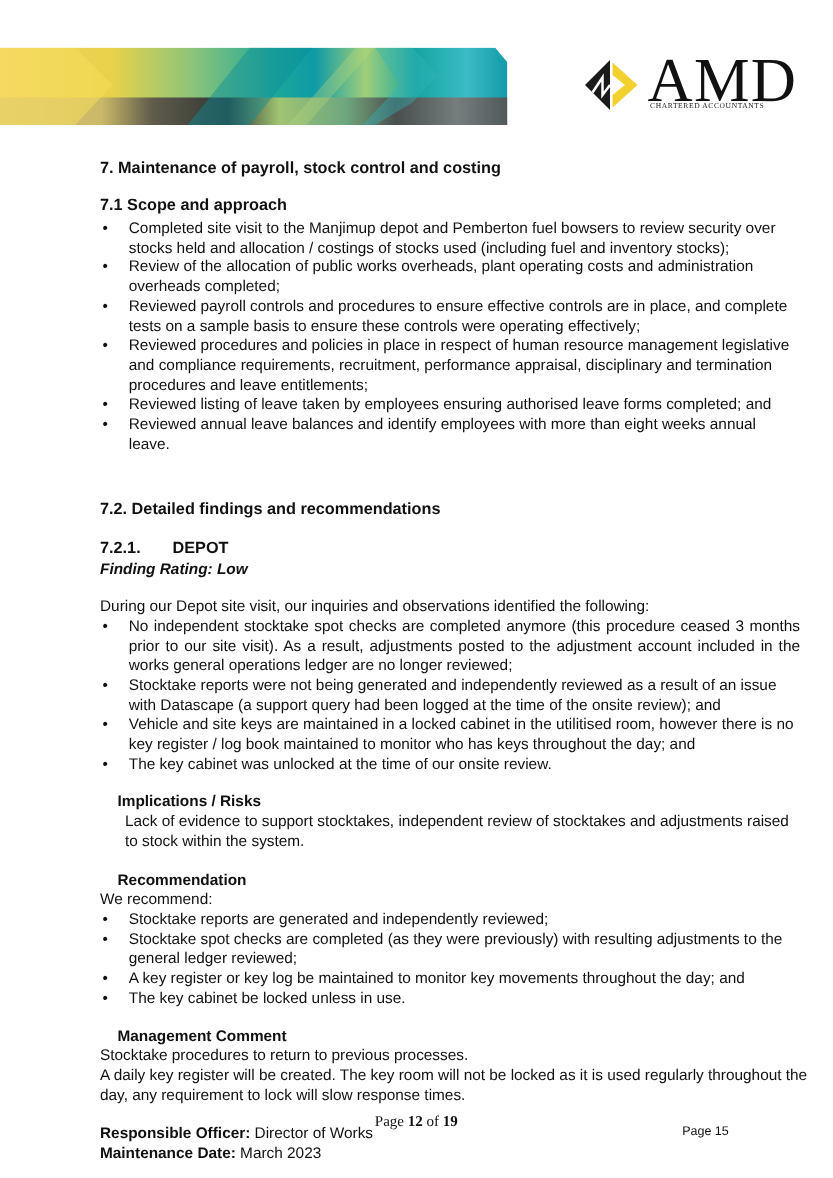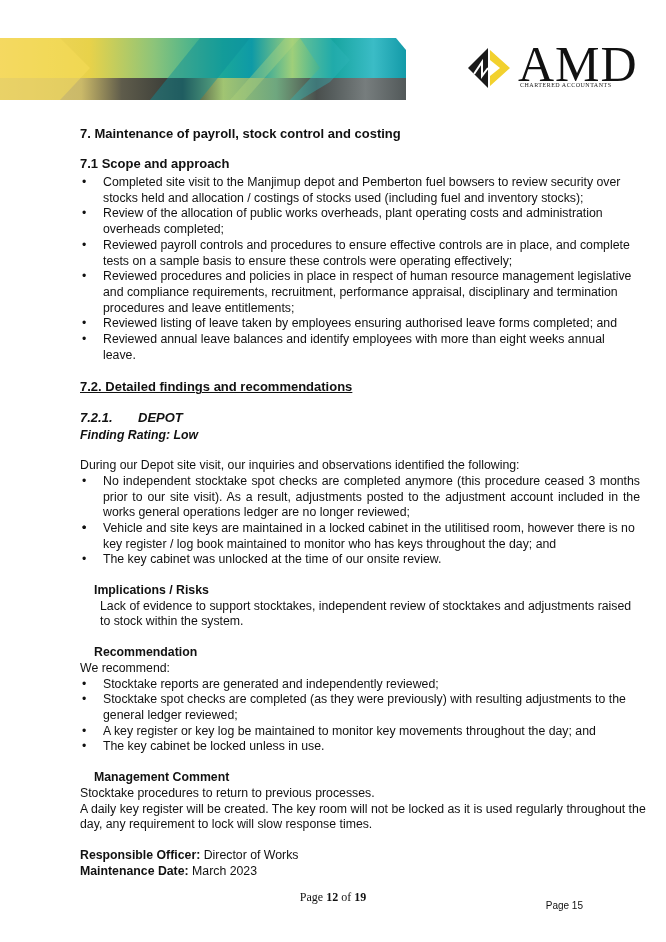--- a/index.html
+++ b/index.html
@@ -11,22 +11,22 @@
   .logo-mark { position: absolute; left: 0; top: 2px; width: 46px; height: 44px; }
   .logo-text { position: absolute; left: 52px; top: -2px; font-family: "Liberation Serif", "DejaVu Serif", serif;
                font-size: 50px; letter-spacing: 1px; color: #111; line-height: 44px; }
   .logo-sub { position: absolute; left: 54px; top: 38px; font-family: "Liberation Serif", "DejaVu Serif", serif;
               font-size: 6px; letter-spacing: 0.5px; color: #222; white-space: nowrap; }
 
   .content { position: absolute; left: 80px; top: 126px; width: 560px;
              font-size: 12.3px; line-height: 15.7px; }
   h1 { font-size: 13px; font-weight: bold; margin: 0 0 14px 0; line-height: 16px; }
   h2 { font-size: 13px; font-weight: bold; margin: 0 0 3px 0; line-height: 16px; }
-  h2.sec72 { margin-top: 16px; margin-bottom: 15px; text-decoration: underline; }
-  h3 { font-size: 13px; font-weight: bold; margin: 0 0 2px 0; line-height: 16px; font-style: italic; }
+  h2.sec72 { margin-top: 36px; margin-bottom: 15px; }
+  h3 { font-size: 13px; font-weight: bold; margin: 0 0 2px 0; line-height: 16px; }
   h3 .num { display: inline-block; width: 58px; }
   .rating { font-weight: bold; font-style: italic; margin: 0 0 14px 0; }
   ul { list-style: none; margin: 0; padding: 0; }
   ul li { position: relative; padding-left: 23px; }
   ul li .bullet { position: absolute; left: 2px; top: 0; }
   ul li.justify { text-align: justify; }
   p { margin: 0; }
   .sub-h { font-weight: bold; padding-left: 14px; }
   .gap { height: 15px; }
   .indent { padding-left: 20px; }
@@ -97,21 +97,21 @@
   </ul>
 
   <h2 class="sec72">7.2. Detailed findings and recommendations</h2>
 
   <h3><span class="num">7.2.1.</span><span>DEPOT</span></h3>
   <p class="rating">Finding Rating: Low</p>
 
   <p>During our Depot site visit, our inquiries and observations identified the following:</p>
   <ul>
     <li class="justify"><span class="bullet">•</span><span>No independent stocktake spot checks are completed anymore (this procedure ceased 3 months prior to our site visit). As a result, adjustments posted to the adjustment account included in the works general operations ledger are no longer reviewed;</span></li>
-    <li><span class="bullet">•</span></li>
+    <li><span class="bullet">•</span><span>Stocktake reports were not being generated and independently reviewed as a result of an issue with Datascape (a support query had been logged at the time of the onsite review); and</span></li>
     <li><span class="bullet">•</span><span>Vehicle and site keys are maintained in a locked cabinet in the utilitised room, however there is no key register / log book maintained to monitor who has keys throughout the day; and</span></li>
     <li><span class="bullet">•</span><span>The key cabinet was unlocked at the time of our onsite review.</span></li>
   </ul>
 
   <div class="gap"></div>
   <p class="sub-h">Implications / Risks</p>
   <p class="indent">Lack of evidence to support stocktakes, independent review of stocktakes and adjustments raised to stock within the system.</p>
 
   <div class="gap"></div>
   <p class="sub-h">Recommendation</p>

